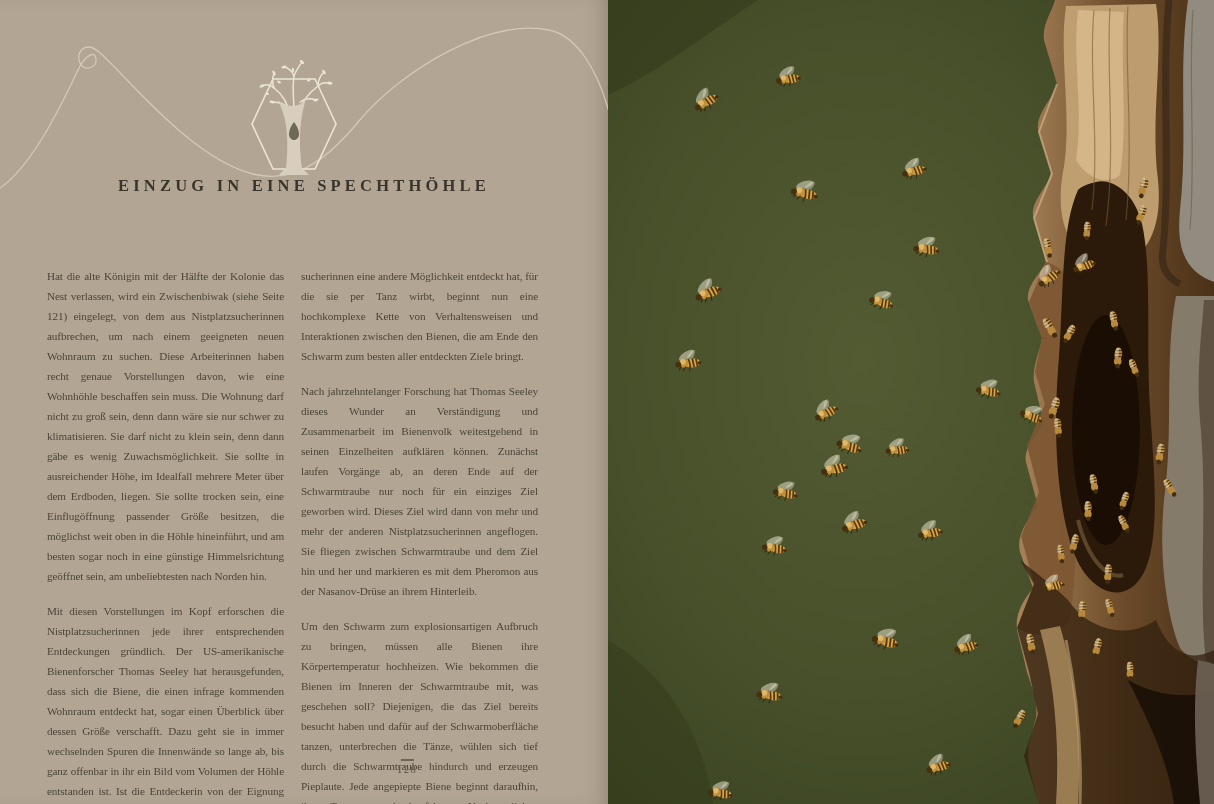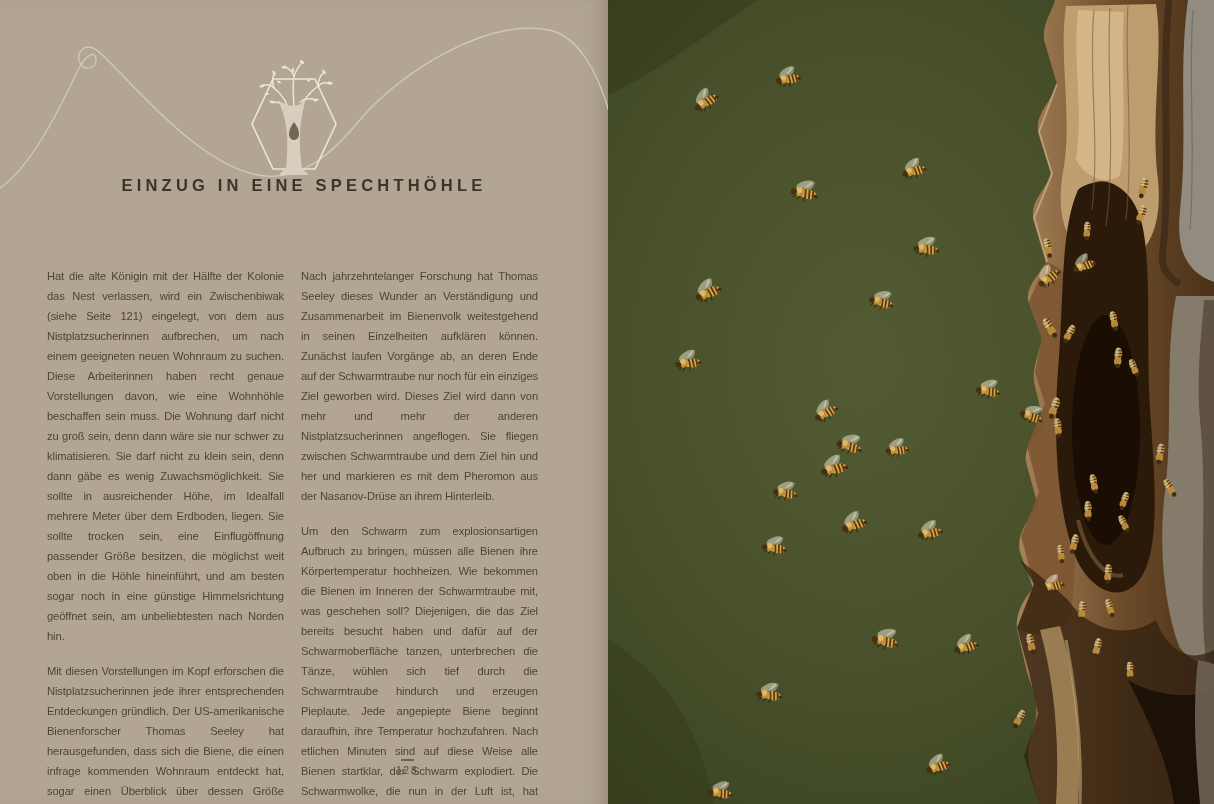--- a/index.html
+++ b/index.html
@@ -1,17 +1,17 @@
 <!DOCTYPE html>
 <html lang="de"><head>
 <meta charset="utf-8">
 <style>
   html,body{margin:0;padding:0;background:#888;}
   .spread{position:relative;width:1214px;height:804px;overflow:hidden;display:flex;
-          font-family:Liberation Sans, sans-serif;}
+          font-family:Liberation Serif, serif;}
   
   .page-left{position:relative;width:608px;height:804px;background:#b2a594;flex:0 0 auto;
              box-shadow:inset -14px 0 22px -14px rgba(60,50,35,.35);}
   .flight-line{position:absolute;left:0;top:0;pointer-events:none;}
   .ornament{position:absolute;left:244px;top:56px;width:100px;height:130px;}
   .chapter-title{position:absolute;left:0;top:176px;width:100%;margin:0;text-align:center;
                  font-size:16.5px;font-weight:bold;letter-spacing:4.2px;color:#39352b;}
   .columns{position:absolute;left:47px;top:266px;width:491px;display:flex;gap:17px;}
   .col{width:237px;}
   .col p{margin:0 0 15px 0;font-size:11.2px;line-height:20px;text-align:justify;
@@ -73,20 +73,21 @@
     </svg>
 
     <h1 class="chapter-title">EINZUG IN EINE SPECHTHÖHLE</h1>
 
     <div class="columns">
       <div class="col">
           <p lang="de">Hat die alte Königin mit der Hälfte der Kolonie das Nest verlassen, wird ein Zwischenbiwak (siehe Seite 121) eingelegt, von dem aus Nistplatzsucherinnen aufbrechen, um nach einem geeigneten neuen Wohnraum zu suchen. Diese Arbeiterinnen haben recht genaue Vorstellungen davon, wie eine Wohnhöhle beschaffen sein muss. Die Wohnung darf nicht zu groß sein, denn dann wäre sie nur schwer zu klimatisieren. Sie darf nicht zu klein sein, denn dann gäbe es wenig Zuwachsmöglichkeit. Sie sollte in ausreichender Höhe, im Idealfall mehrere Meter über dem Erdboden, liegen. Sie sollte trocken sein, eine Einflugöffnung passender Größe besitzen, die möglichst weit oben in die Höhle hineinführt, und am besten sogar noch in eine günstige Himmelsrichtung geöffnet sein, am unbeliebtesten nach Norden hin.</p>
           <p lang="de">Mit diesen Vorstellungen im Kopf erforschen die Nistplatzsucherinnen jede ihrer entsprechenden Entdeckungen gründlich. Der US-amerikanische Bienenforscher Thomas Seeley hat herausgefunden, dass sich die Biene, die einen infrage kommenden Wohnraum entdeckt hat, sogar einen Überblick über dessen Größe verschafft. Dazu geht sie in immer wechselnden Spuren die Innenwände so lange ab, bis ganz offenbar in ihr ein Bild vom Volumen der Höhle entstanden ist. Ist die Entdeckerin von der Eignung der Unterkunft überzeugt, geht es zurück zur Schwarmtraube, wo in Form des Schwänzeltanzes bei den umstehenden Bienen für dieses Ziel geworben wird. Da in der Regel jede der Nistplatz-</p>
         </div>
       <div class="col">
+          <p lang="de">sucherinnen eine andere Möglichkeit entdeckt hat, für die sie per Tanz wirbt, beginnt nun eine hochkomplexe Kette von Verhaltensweisen und Interaktionen zwischen den Bienen, die am Ende den Schwarm zum besten aller entdeckten Ziele bringt.</p>
           <p lang="de">Nach jahrzehntelanger Forschung hat Thomas Seeley dieses Wunder an Verständigung und Zusammenarbeit im Bienenvolk weitestgehend in seinen Einzelheiten aufklären können. Zunächst laufen Vorgänge ab, an deren Ende auf der Schwarmtraube nur noch für ein einziges Ziel geworben wird. Dieses Ziel wird dann von mehr und mehr der anderen Nistplatzsucherinnen angeflogen. Sie fliegen zwischen Schwarmtraube und dem Ziel hin und her und markieren es mit dem Pheromon aus der Nasanov-Drüse an ihrem Hinterleib.</p>
           <p lang="de">Um den Schwarm zum explosionsartigen Aufbruch zu bringen, müssen alle Bienen ihre Körpertemperatur hochheizen. Wie bekommen die Bienen im Inneren der Schwarmtraube mit, was geschehen soll? Diejenigen, die das Ziel bereits besucht haben und dafür auf der Schwarmoberfläche tanzen, unterbrechen die Tänze, wühlen sich tief durch die Schwarmtraube hindurch und erzeugen Pieplaute. Jede angepiepte Biene beginnt daraufhin, ihre Temperatur hochzufahren. Nach etlichen Minuten sind auf diese Weise alle Bienen startklar, der Schwarm explodiert. Die Schwarmwolke, die nun in der Luft ist, hat zunächst keine Ahnung,</p>
         </div>
     </div>
 
     <div class="folio">
       <div class="folio-rule"></div>
       <div class="folio-number">128</div>
     </div>
   </div>

